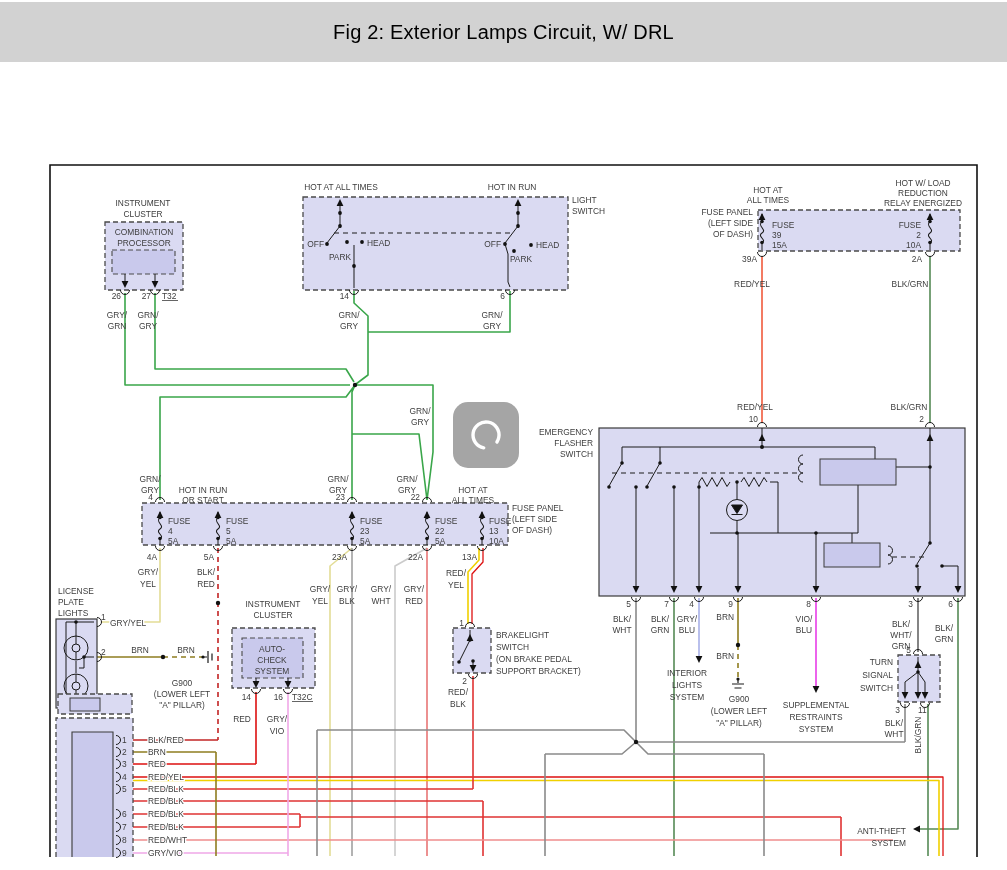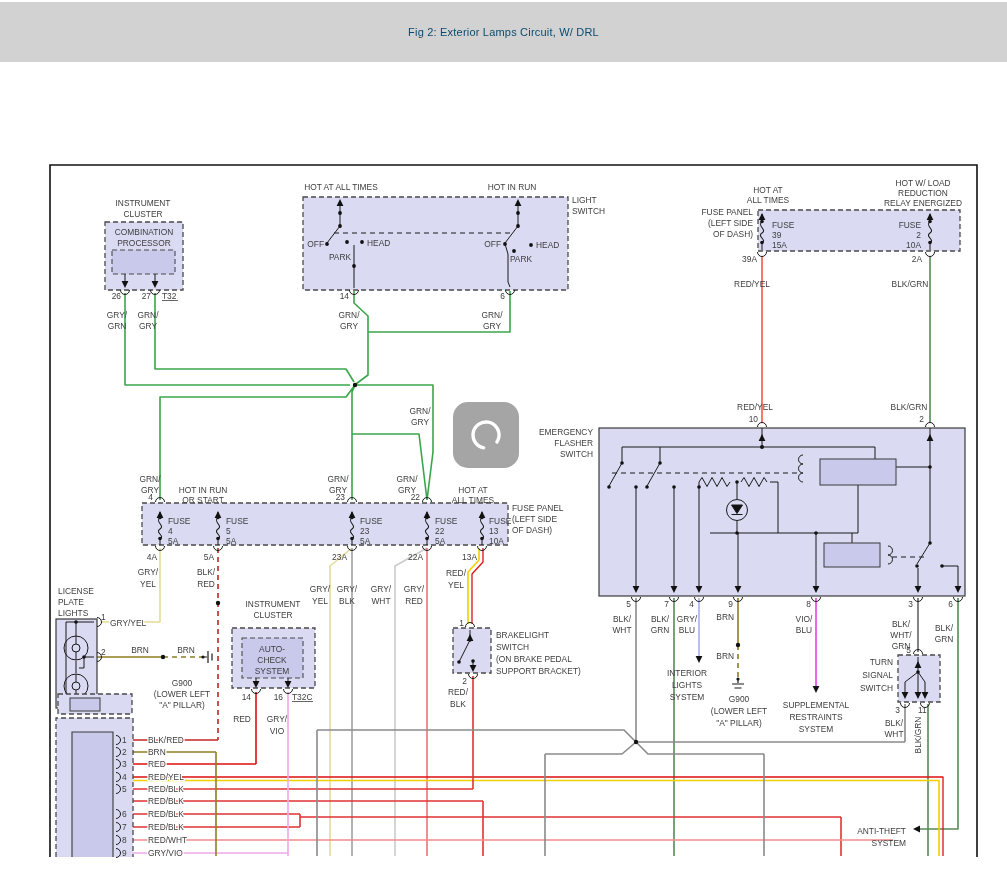--- a/index.html
+++ b/index.html
@@ -1,18 +1,18 @@
 <!DOCTYPE html>
 <html><head>
 <meta charset="utf-8">
 <style>
   html,body{margin:0;padding:0;background:#fff;width:1007px;height:870px;overflow:hidden;}
   .titlebar{position:absolute;left:0;top:2px;width:1007px;height:60px;background:#d2d2d2;
     display:flex;align-items:center;justify-content:center;}
-  .titlebar span{font-family:"Liberation Sans",sans-serif;font-size:11px;color:#0c4a6e;letter-spacing:.2px;text-align:right;}
+  .titlebar span{font-family:"Liberation Sans",sans-serif;font-size:20px;color:#000000;letter-spacing:.2px;text-align:right;}
   svg{position:absolute;left:0;top:0;}
   text{font-family:"Liberation Sans",sans-serif;font-size:8.4px;fill:#3d3d3d;}
   .c{text-anchor:middle}.e{text-anchor:end}
   .halo{paint-order:stroke;stroke:#fff;stroke-width:2.6px;}
   .wire{fill:none;stroke-width:1.6;stroke-linejoin:round}
   .thin{stroke-width:1.3}
   .blk{fill:none;stroke:#1a1a1a;stroke-width:1}
   .dsh{stroke-dasharray:5 4}
   .box{fill:#dadaf2;stroke:#4a4a4a;stroke-width:1.3;stroke-dasharray:5 3}
   .boxs{fill:#dadaf2;stroke:#3a3a3a;stroke-width:1.2}

